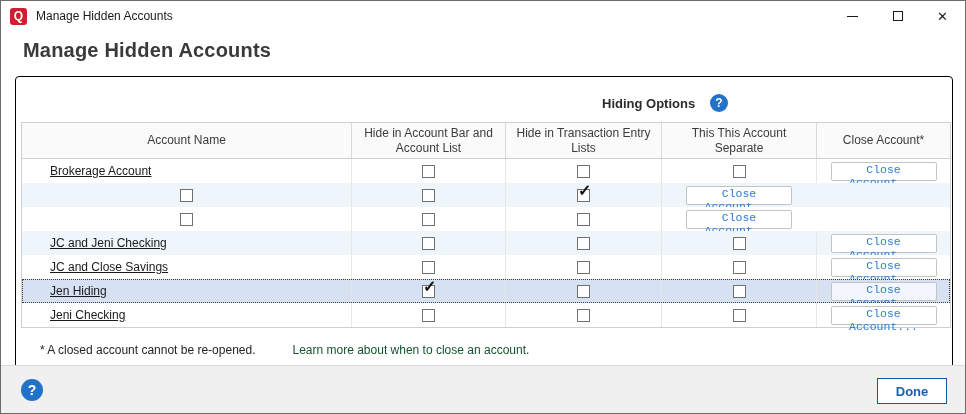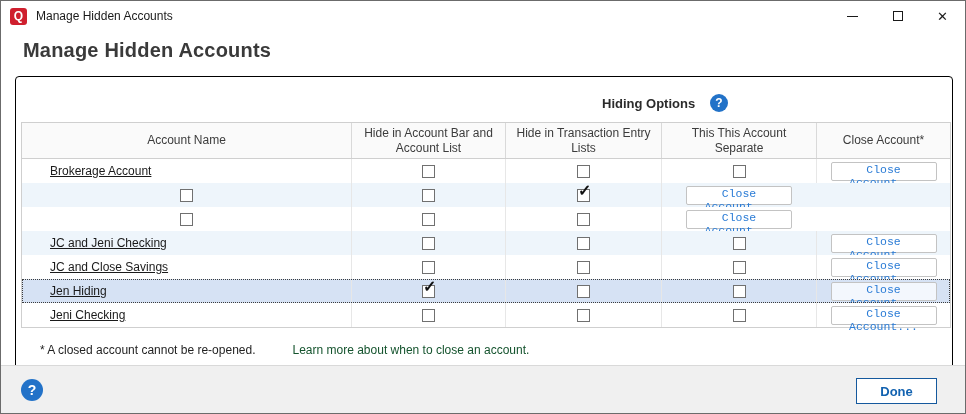--- a/index.html
+++ b/index.html
@@ -86,21 +86,21 @@
   .footer-note { color:#1f1f1f; }
   .footer-link { color:#14532d; margin-left:37px; text-decoration:none; cursor:pointer; }
 
   
   .bottom-bar {
     position:absolute; left:0; right:0; bottom:0; height:48px;
     background:#f0f0f0; border-top:1px solid #d9d9d9;
   }
   .bottom-help { position:absolute; left:20px; top:13px; width:22px; height:22px; font-size:14px; }
   .done-btn {
-    position:absolute; right:28px; top:12px; width:81px; height:26px;
+    position:absolute; right:18px; top:12px; width:70px; height:26px;
     background:#ffffff; border:1px solid #15599d; color:#1262b0;
     font-size:13px; font-weight:bold; font-family:"Liberation Sans", sans-serif; cursor:default;
   }
 </style>
 </head>
 <body>
 
 <div class="window">
 
   <div class="titlebar">

